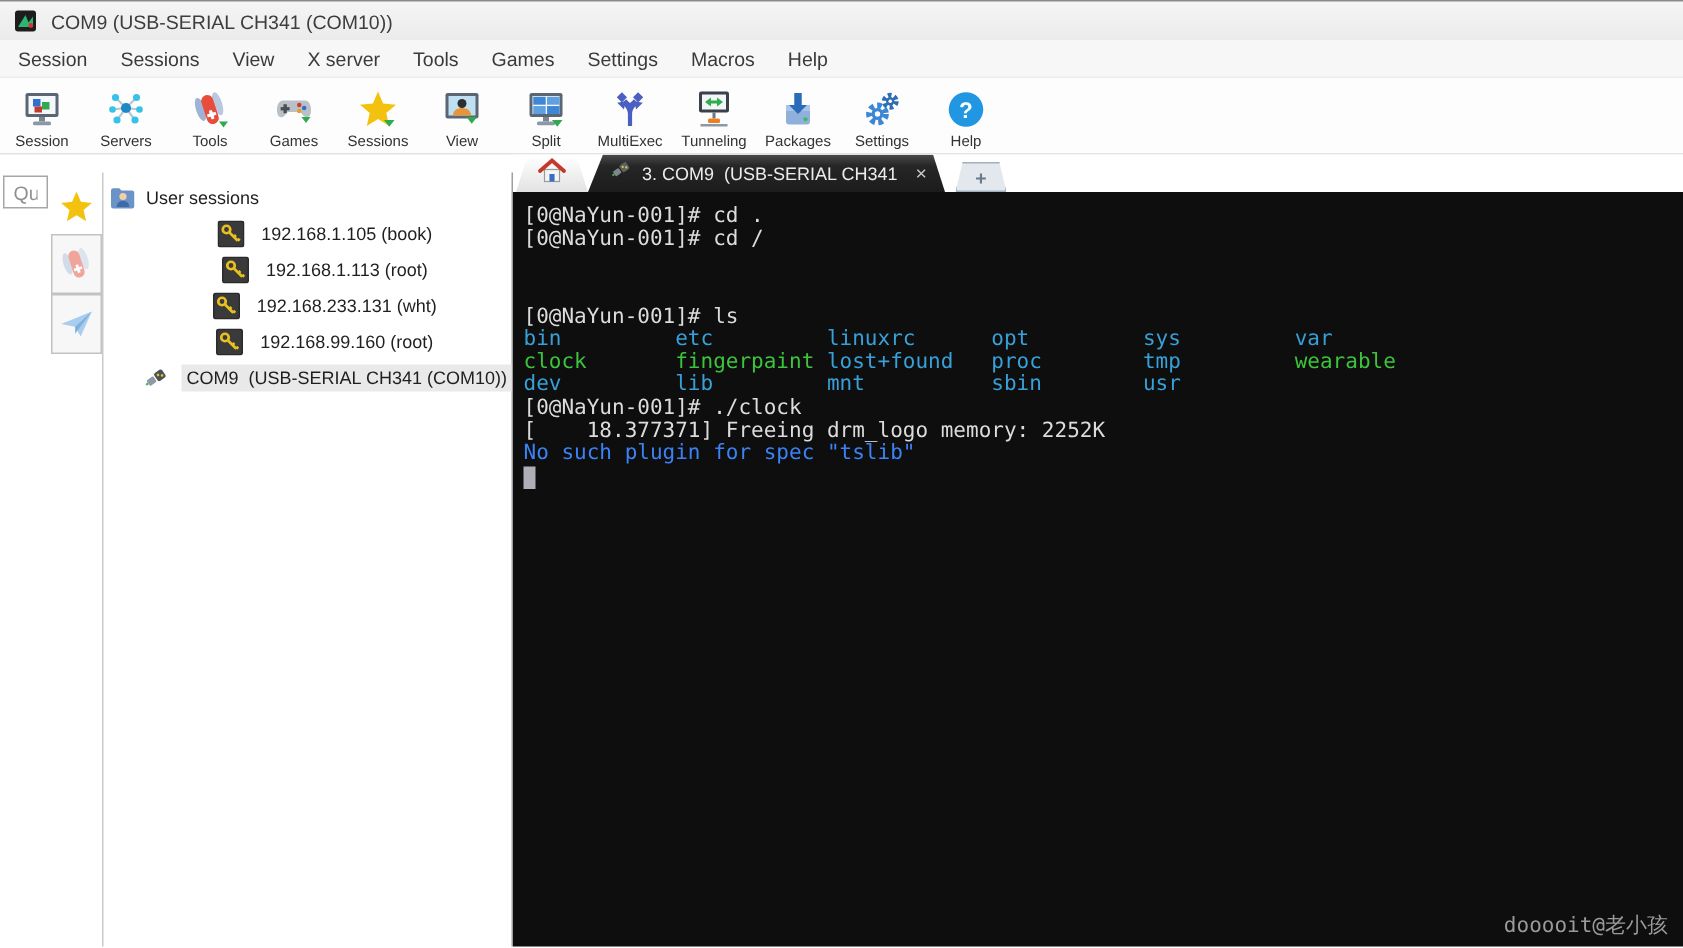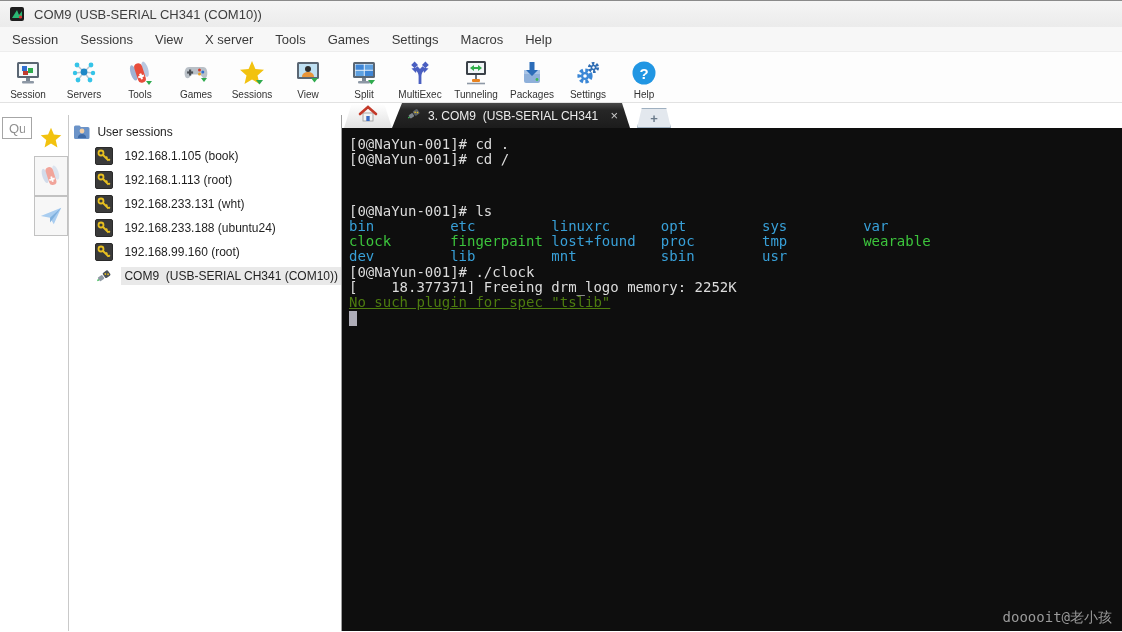--- a/index.html
+++ b/index.html
@@ -31,21 +31,21 @@
   .qc-row { height:26px; padding:2px 2px 1px 2px; }
   .qc-input { width:100%; height:22px; border:1px solid #a6a6a6; font-size:13px; color:#555; padding:0 6px;
               font-family:"Liberation Sans", sans-serif; outline:none; }
   .qc-input::placeholder { color:#8f8f8f; }
   .sidebar-body { flex:1; display:flex; }
   .icon-strip { width:35px; border-right:1px solid #c9c9c9; padding-top:5px; display:flex; flex-direction:column; align-items:center; }
   .strip-btn { width:34px; height:36px; display:flex; align-items:center; justify-content:center; }
   .strip-btn.boxed { border:1px solid #c2c2c2; background:#f7f7f7; height:40px; }
   .tree { flex:1; padding-top:8px; }
   .tree-root { display:flex; align-items:center; gap:6px; margin:0 0 6px 4px; font-size:12px; color:#1f1f1f; }
-  .tree-row { display:flex; align-items:center; gap:8px; margin:0 0 6px 26px; height:18px; }
+  .tree-row { display:flex; align-items:center; gap:8px; margin:0 0 6px 26px; height:18px;justify-content:center; }
   .tree-row .label { font-size:12px; color:#1f1f1f; white-space:pre; padding:2px 3px; }
   .tree-row.selected .label { background:#e9e9e9; }
   .tree-icon { width:18px; height:18px; display:flex; align-items:center; justify-content:center; }
 
   
   .rightpane { flex:1; display:flex; flex-direction:column; min-width:0; }
   .tabbar { height:25px; background:#ffffff; display:flex; align-items:flex-end; position:relative; }
   .home-tab { width:48px; height:24px; margin-left:2px; background:linear-gradient(#ffffff,#e2e2e2);
               clip-path:polygon(16% 0, 84% 0, 100% 100%, 0 100%);
               display:flex; align-items:center; justify-content:center; }
@@ -337,32 +337,20 @@
             <div class="tree-row">
               <span class="tree-icon">
                 <svg width="18" height="18" viewBox="0 0 18 18">
                   <rect x="0.5" y="0.5" width="17" height="17" rx="1.5" fill="#3a3a3a" stroke="#2a2a2a"></rect>
                   <g stroke="#e8c020" stroke-width="1.8" fill="none">
                     <circle cx="6" cy="6" r="2.5"></circle>
                     <path d="M8 8 L13.5 13.5 M13.5 13.5 l1.3-1.3 M11 11 l1.3-1.3"></path>
                   </g>
                 </svg>
               </span>
-              <span class="label">192.168.233.188 (ubuntu24)</span>
-            </div>
-            <div class="tree-row">
-              <span class="tree-icon">
-                <svg width="18" height="18" viewBox="0 0 18 18">
-                  <rect x="0.5" y="0.5" width="17" height="17" rx="1.5" fill="#3a3a3a" stroke="#2a2a2a"></rect>
-                  <g stroke="#e8c020" stroke-width="1.8" fill="none">
-                    <circle cx="6" cy="6" r="2.5"></circle>
-                    <path d="M8 8 L13.5 13.5 M13.5 13.5 l1.3-1.3 M11 11 l1.3-1.3"></path>
-                  </g>
-                </svg>
-              </span>
               <span class="label">192.168.99.160 (root)</span>
             </div>
             <div class="tree-row selected">
               <span class="tree-icon">
                 <svg width="20" height="18" viewBox="0 0 20 18">
                   <g transform="rotate(-35 10 9)">
                     <rect x="3" y="6.5" width="6" height="5" rx="1" fill="#8f9aa5"></rect>
                     <rect x="10" y="5.5" width="7" height="7" rx="1.5" fill="#4a5159"></rect>
                     <circle cx="12.5" cy="8" r="1" fill="#e8c020"></circle>
                     <circle cx="14.8" cy="10" r="1" fill="#e8c020"></circle>
@@ -406,19 +394,19 @@
     <div class="terminal">
       <div id="term-lines">
           <div class="term-line"><span class="seg" style="color: rgb(220, 220, 220);">[0@NaYun-001]# cd .</span></div>
           <div class="term-line"><span class="seg" style="color: rgb(220, 220, 220);">[0@NaYun-001]# cd /</span></div>
           <div class="term-line"><span class="seg" style="color: rgb(220, 220, 220); margin-top: 36px;">[0@NaYun-001]# ls</span></div>
           <div class="term-line"><span class="seg" style="color: rgb(56, 160, 216); width: 12ch;">bin</span><span class="seg" style="color: rgb(56, 160, 216); width: 12ch;">etc</span><span class="seg" style="color: rgb(56, 160, 216); width: 13ch;">linuxrc</span><span class="seg" style="color: rgb(56, 160, 216); width: 12ch;">opt</span><span class="seg" style="color: rgb(56, 160, 216); width: 12ch;">sys</span><span class="seg" style="color: rgb(56, 160, 216);">var</span></div>
           <div class="term-line"><span class="seg" style="color: rgb(60, 196, 60); width: 12ch;">clock</span><span class="seg" style="color: rgb(60, 196, 60); width: 12ch;">fingerpaint</span><span class="seg" style="color: rgb(56, 160, 216); width: 13ch;">lost+found</span><span class="seg" style="color: rgb(56, 160, 216); width: 12ch;">proc</span><span class="seg" style="color: rgb(56, 160, 216); width: 12ch;">tmp</span><span class="seg" style="color: rgb(60, 196, 60);">wearable</span></div>
           <div class="term-line"><span class="seg" style="color: rgb(56, 160, 216); width: 12ch;">dev</span><span class="seg" style="color: rgb(56, 160, 216); width: 12ch;">lib</span><span class="seg" style="color: rgb(56, 160, 216); width: 13ch;">mnt</span><span class="seg" style="color: rgb(56, 160, 216); width: 12ch;">sbin</span><span class="seg" style="color: rgb(56, 160, 216);">usr</span></div>
           <div class="term-line"><span class="seg" style="color: rgb(220, 220, 220);">[0@NaYun-001]# ./clock</span></div>
           <div class="term-line"><span class="seg" style="color: rgb(220, 220, 220);">[    18.377371] Freeing drm_logo memory: 2252K</span></div>
-          <div class="term-line"><span class="seg" style="color: #4d7c0f; text-decoration: underline;">No such plugin for spec "tslib"</span></div>
+          <div class="term-line"><span class="seg" style="color: #3b82f6;">No such plugin for spec "tslib"</span></div>
           <div class="term-line"><span class="cursor-block" style="background: rgb(174, 173, 184);"></span></div>
         </div>
       <div class="watermark">dooooit@老小孩</div>
     </div>
   </div>
 </div>
 
 </body></html>

